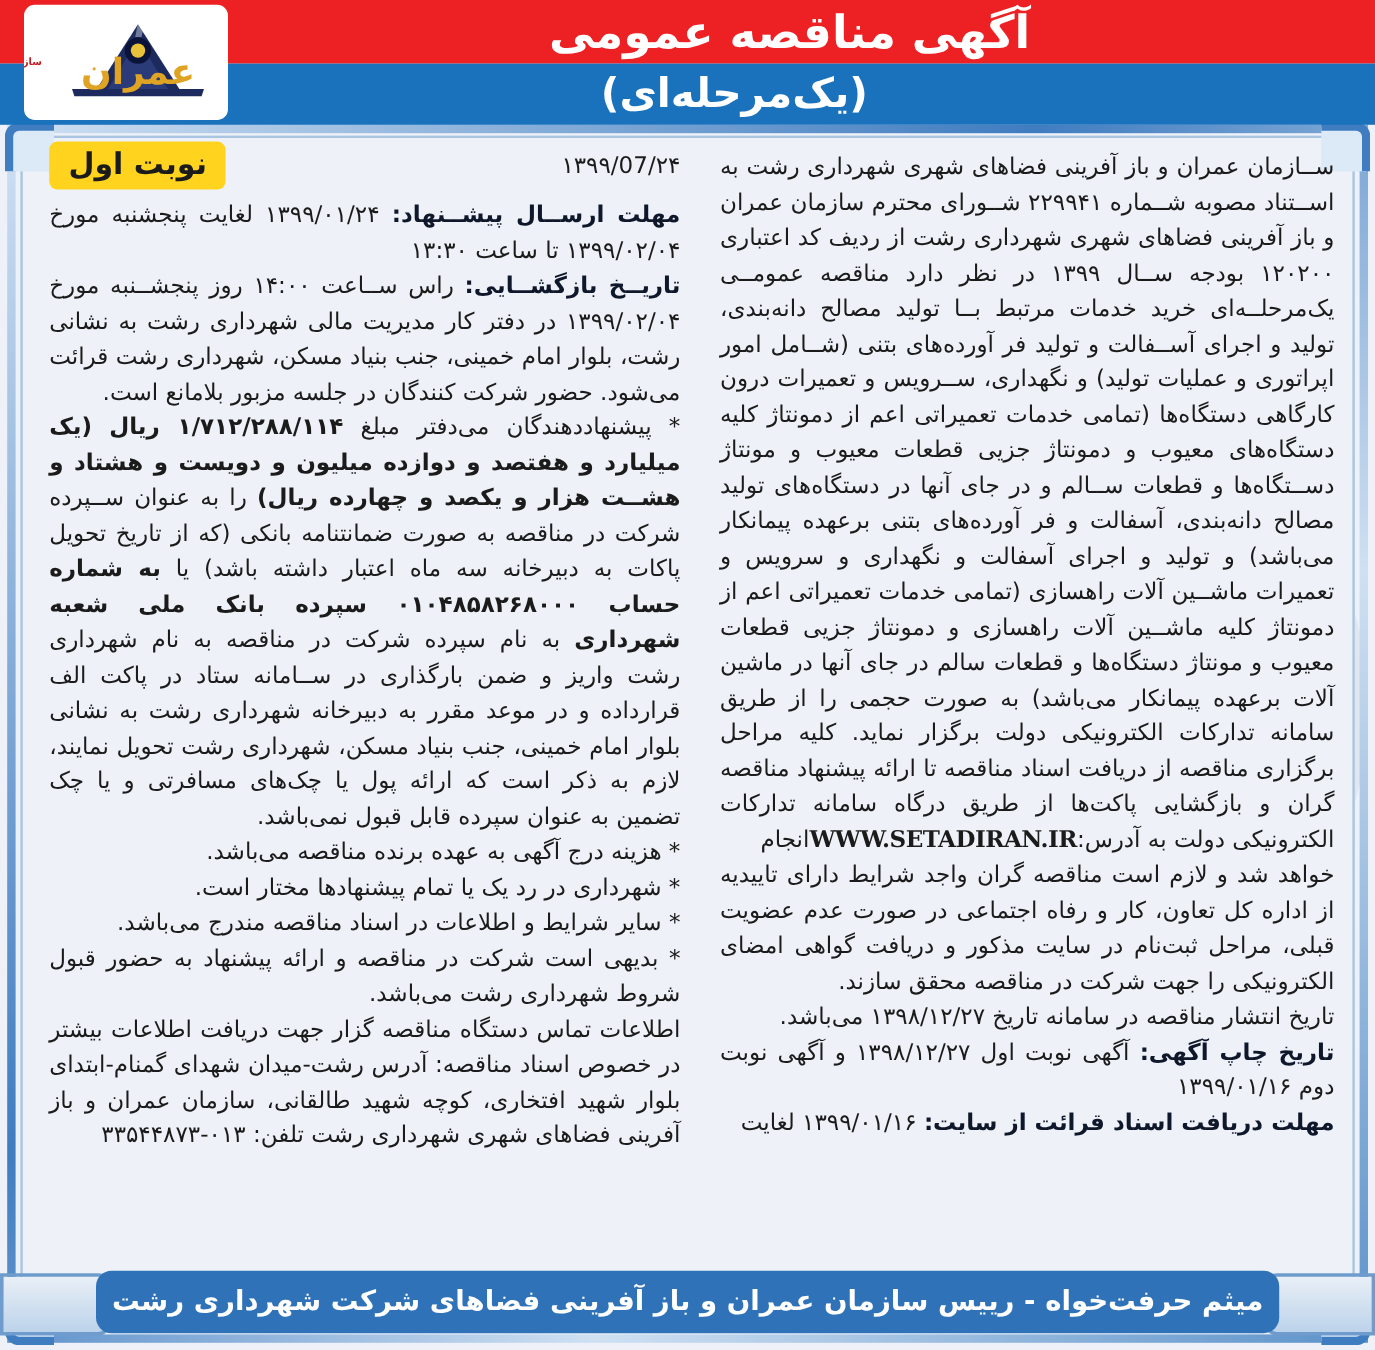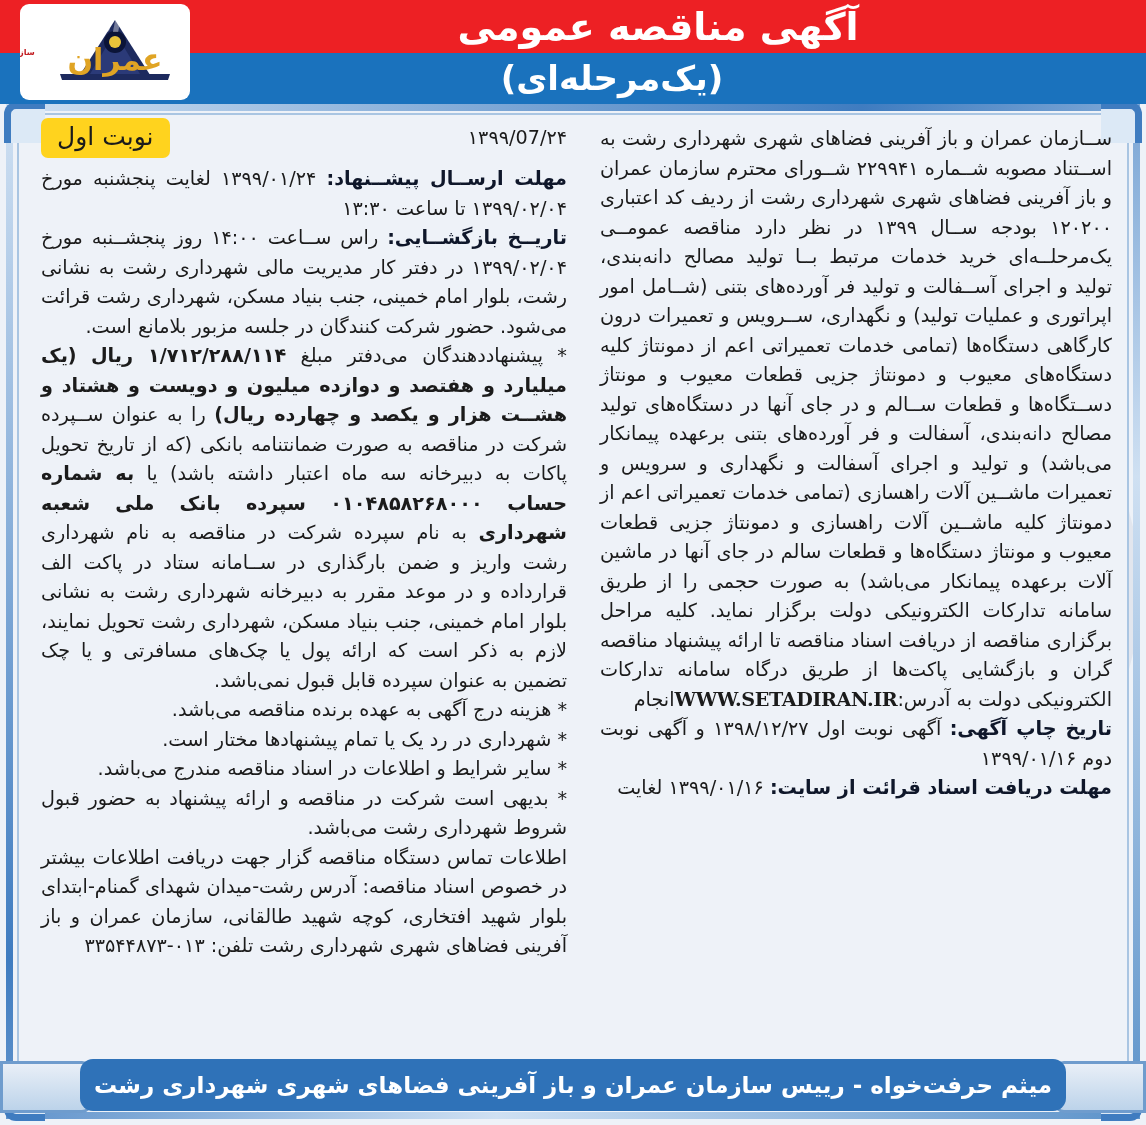--- a/index.html
+++ b/index.html
@@ -199,21 +199,21 @@
     position: relative;
     height: 44px;
     margin-bottom: 2px;
   }
   .badge {
     position: absolute;
     left: 0;
     top: 0;
     background: #ffd31e;
     color: #1b1b1b;
-    font-weight: normal;
+    font-weight: bold;
     font-size: 25px;
     line-height: 38px;
     padding: 0 16px 2px 16px;
     border-radius: 7px;
   }
   .date-top {
     position: absolute;
     right: 0;
     top: 3px;
     font-size: 19.2px;
@@ -296,21 +296,23 @@
     <div class="corner bl"></div>
     <div class="corner br"></div>
   </div>
 
   <div class="content">
 
     <div class="col col-right">
 
       <p class="para"><span>ســازمان عمران و باز آفرینی فضاهای شهری شهرداری رشت به اســتناد مصوبه شــماره ۲۲۹۹۴۱ شــورای محترم سازمان عمران و باز آفرینی فضاهای شهری شهرداری رشت از ردیف کد اعتباری ۱۲۰۲۰۰ بودجه ســال ۱۳۹۹ در نظر دارد مناقصه عمومــی یک‌مرحلــه‌ای خرید خدمات مرتبط بــا تولید مصالح دانه‌بندی، تولید و اجرای آســفالت و تولید فر آورده‌های بتنی (شــامل امور اپراتوری و عملیات تولید) و نگهداری، ســرویس و تعمیرات درون کارگاهی دستگاه‌ها (تمامی خدمات تعمیراتی اعم از دمونتاژ کلیه دستگاه‌های معیوب و دمونتاژ جزیی قطعات معیوب و مونتاژ دســتگاه‌ها و قطعات ســالم و در جای آنها در دستگاه‌های تولید مصالح دانه‌بندی، آسفالت و فر آورده‌های بتنی برعهده پیمانکار می‌باشد) و تولید و اجرای آسفالت و نگهداری و سرویس و تعمیرات ماشــین آلات راهسازی (تمامی خدمات تعمیراتی اعم از دمونتاژ کلیه ماشــین آلات راهسازی و دمونتاژ جزیی قطعات معیوب و مونتاژ دستگاه‌ها و قطعات سالم در جای آنها در ماشین آلات برعهده پیمانکار می‌باشد) به صورت حجمی را از طریق سامانه تدارکات الکترونیکی دولت برگزار نماید. کلیه مراحل برگزاری مناقصه از دریافت اسناد مناقصه تا ارائه پیشنهاد مناقصه گران و بازگشایی پاکت‌ها از طریق درگاه سامانه تدارکات الکترونیکی دولت به آدرس:</span><span class="latin">WWW.SETADIRAN.IR</span><span>انجام</span></p>
 
-
+      <p class="para">خواهد شد و لازم است مناقصه گران واجد شرایط دارای تاییدیه از اداره کل تعاون، کار و رفاه اجتماعی در صورت عدم عضویت قبلی، مراحل ثبت‌نام در سایت مذکور و دریافت گواهی امضای الکترونیکی را جهت شرکت در مناقصه محقق سازند.</p>
+
+      <p class="para rtl-right">تاریخ انتشار مناقصه در سامانه تاریخ ۱۳۹۸/۱۲/۲۷ می‌باشد.</p>
 
       <p class="para"><span class="red">تاریخ چاپ آگهی:</span>
          <span>آگهی نوبت اول ۱۳۹۸/۱۲/۲۷ و آگهی نوبت دوم ۱۳۹۹/۰۱/۱۶</span></p>
 
       <p class="para"><span class="red">مهلت دریافت اسناد قرائت از سایت:</span>
          <span>۱۳۹۹/۰۱/۱۶ لغایت</span></p>
     </div>
 
     <div class="divider"></div>
 
@@ -341,16 +343,16 @@
       <p class="para rtl-right">* سایر شرایط و اطلاعات در اسناد مناقصه مندرج می‌باشد.</p>
       <p class="para">* بدیهی است شرکت در مناقصه و ارائه پیشنهاد به حضور قبول شروط شهرداری رشت می‌باشد.</p>
 
       <p class="para">اطلاعات تماس دستگاه مناقصه گزار جهت دریافت اطلاعات بیشتر در خصوص اسناد مناقصه: آدرس رشت-میدان شهدای گمنام-ابتدای بلوار شهید افتخاری، کوچه شهید طالقانی، سازمان عمران و باز آفرینی فضاهای شهری شهرداری رشت تلفن: ۰۱۳-۳۳۵۴۴۸۷۳</p>
     </div>
   </div>
 
   <div class="footer">
     <div class="footer-wing lw"></div>
     <div class="footer-wing rw"></div>
-    <div class="footer-bar">میثم حرفت‌خواه - رییس سازمان عمران و باز آفرینی فضاهای شهری شهرداری رشت</div>
+    <div class="footer-bar">میثم حرفت‌خواه - رییس سازمان عمران و باز آفرینی فضاهای شرکت شهرداری رشت</div>
   </div>
 
 </div>
 
 </body></html>

